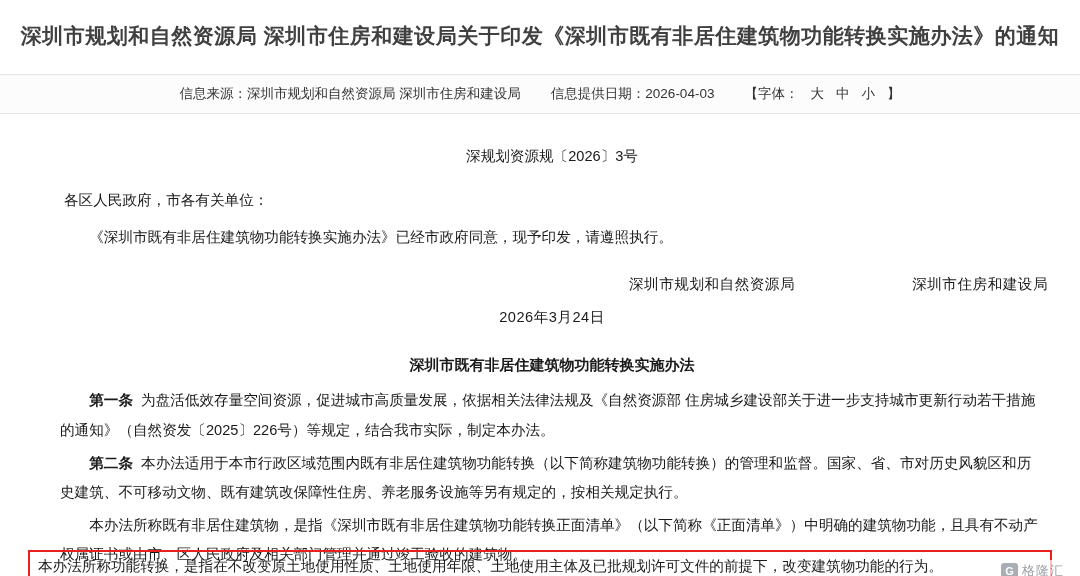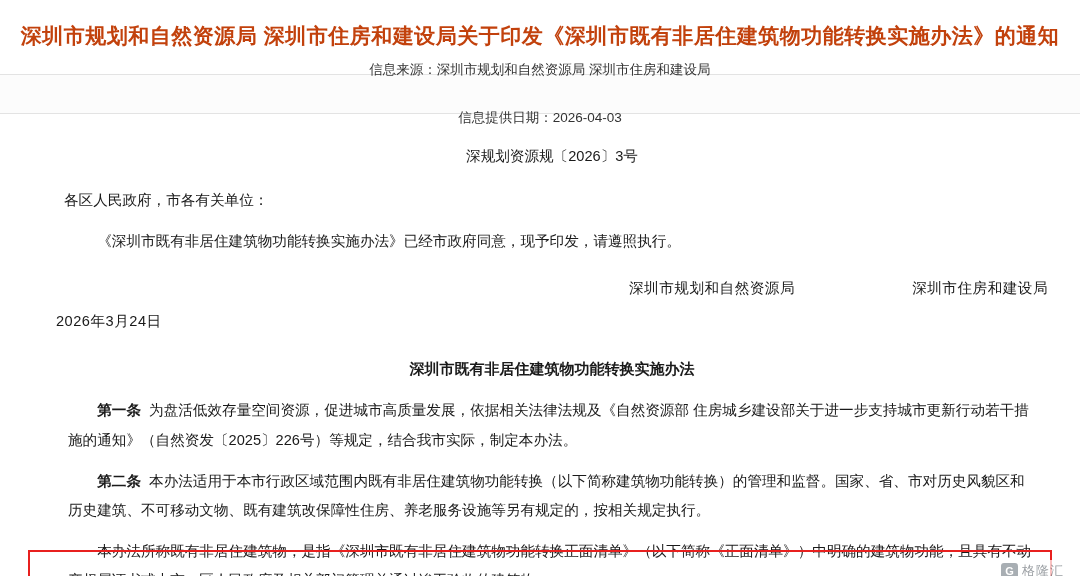--- a/index.html
+++ b/index.html
@@ -21,39 +21,38 @@
     height: 576px;
     position: relative;
     background: #fff;
   }
 
   
   .doc-title {
     text-align: center;
     font-size: 21px;
     font-weight: bold;
-    color: #c2410c;
+    color: #404040;
     letter-spacing: 0.5px;
     padding: 8px 20px 10px 20px;
     line-height: 1.35;
     white-space: nowrap;
   }
 
   .meta-bar {
     border-top: 1px solid #e3e3e3;
     border-bottom: 1px solid #e3e3e3;
     background: #fcfcfc;
     height: 38px;
     display: flex;
     align-items: center;
     justify-content: center;
     gap: 30px;
     font-size: 13.5px;
     color: #333;
-    flex-direction: column;
   }
   .meta-item {
     white-space: nowrap;
   }
   .meta-item .label {
     color: #333;
   }
   .meta-item .value {
     color: #333;
   }
@@ -77,42 +76,42 @@
   }
   .doc-number {
     text-align: center;
     margin: 6px 0 14px 0;
     font-size: 14.6px;
   }
   .addressee {
     margin: 0 0 2px 0;
   }
   .para {
-    margin: 12px;
+    margin: 4px;
     text-indent: 2em;
   }
   .para-noindent {
     margin: 8px;
     text-indent: 0;
   }
   .signature {
     text-align: right;
     margin-top: 18px;
     letter-spacing: 0.5px;
   }
   .sig-line-1 span {
     display: inline-block;
     margin-left: 40px;
   }
   .sig-gap {
     width: 28px;
     display: inline-block;
   }
   .sig-date {
-    text-align: left;
+    text-align: center;
     margin-top: 4px;
   }
 
   .section-title {
     text-align: center;
     font-weight: bold;
     font-size: 15px;
     margin: 18px 0 6px 0;
   }
 
@@ -176,20 +175,27 @@
 
   <h1 class="doc-title">深圳市规划和自然资源局 深圳市住房和建设局关于印发《深圳市既有非居住建筑物功能转换实施办法》的通知</h1>
 
   <div class="meta-bar">
     <div class="meta-item">
       <span class="label">信息来源：</span><span class="value">深圳市规划和自然资源局 深圳市住房和建设局</span>
     </div>
     <div class="meta-item">
       <span class="label">信息提供日期：</span><span class="value">2026-04-03</span>
     </div>
+    <div class="font-size-ctrl">
+      <span>【字体：</span>
+      <span class="sizer">大</span>
+      <span class="sizer">中</span>
+      <span class="sizer">小</span>
+      <span>】</span>
+    </div>
   </div>
 
   <div class="content">
 
     <div class="doc-number">深规划资源规〔2026〕3号</div>
 
     <p class="para-noindent addressee">各区人民政府，市各有关单位：</p>
 
     <p class="para">《深圳市既有非居住建筑物功能转换实施办法》已经市政府同意，现予印发，请遵照执行。</p>
 
@@ -206,19 +212,20 @@
 
     <p class="para"><span class="art-label">第一条</span>&nbsp;&nbsp;<span>为盘活低效存量空间资源，促进城市高质量发展，依据相关法律法规及《自然资源部 住房城乡建设部关于进一步支持城市更新行动若干措施的通知》（自然资发〔2025〕226号）等规定，结合我市实际，制定本办法。</span></p>
 
     <p class="para"><span class="art-label">第二条</span>&nbsp;&nbsp;<span>本办法适用于本市行政区域范围内既有非居住建筑物功能转换（以下简称建筑物功能转换）的管理和监督。国家、省、市对历史风貌区和历史建筑、不可移动文物、既有建筑改保障性住房、养老服务设施等另有规定的，按相关规定执行。</span></p>
 
     <p class="para">本办法所称既有非居住建筑物，是指《深圳市既有非居住建筑物功能转换正面清单》（以下简称《正面清单》）中明确的建筑物功能，且具有不动产权属证书或由市、区人民政府及相关部门管理并通过竣工验收的建筑物。</p>
 
   </div>
 
   <div class="highlight-box"></div>
+  <div class="highlight-text">本办法所称功能转换，是指在不改变原土地使用性质、土地使用年限、土地使用主体及已批规划许可文件的前提下，改变建筑物功能的行为。</div>
 
   <div class="watermark">
     <span class="wm-badge">G</span>
     <span class="wm-text">格隆汇</span>
   </div>
 
 </div>
 
 </body></html>

